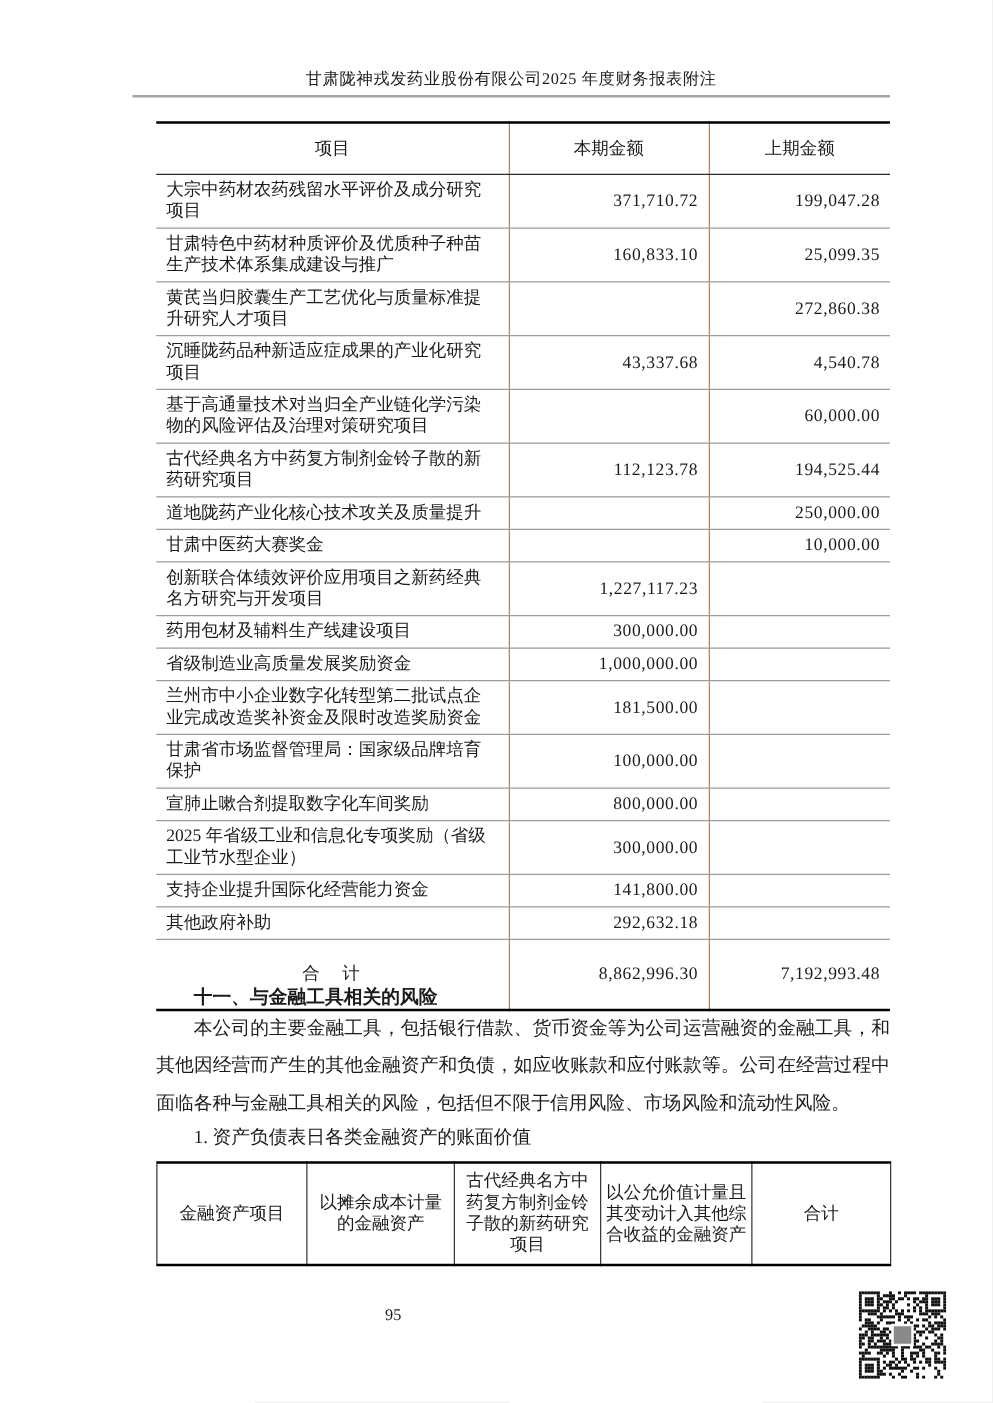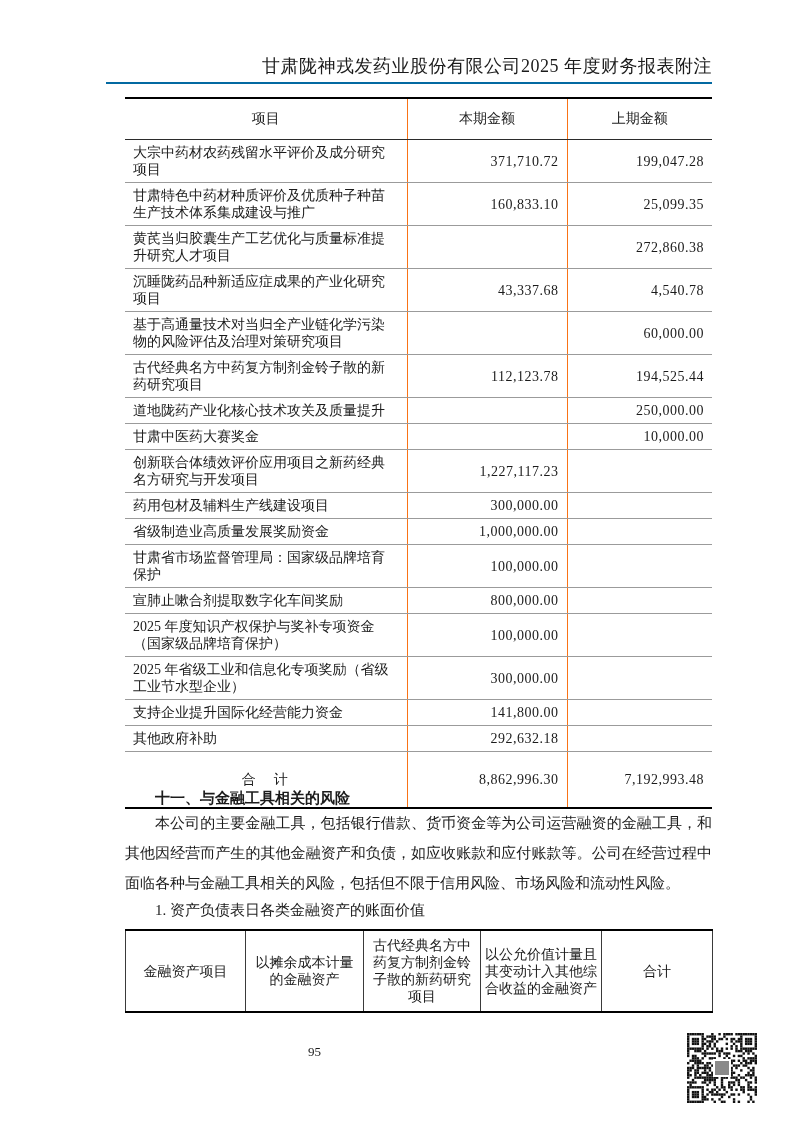--- a/index.html
+++ b/index.html
@@ -8,24 +8,24 @@
     width:794px;height:1122px;
     background:#ffffff;
     font-family:"Liberation Serif","DejaVu Serif",serif;
     color:#1b1b1b;
     overflow:hidden;
     margin:0 auto;
   }
   
   .doc-header{
     position:absolute;top:54px;left:106px;right:82px;
-    display:flex;justify-content:flex-end;align-items:flex-end;
-    font-size:18px;letter-spacing:.5px;
+    display:flex;justify-content:center;align-items:flex-end;
+    font-size:13px;letter-spacing:.5px;
     padding-bottom:4px;
-    border-bottom:2px solid #0369a1;
+    border-bottom:2px solid #a3a3a3;
   }
   
   table{border-collapse:collapse;table-layout:fixed;}
   .t1{
     position:absolute;top:97px;left:125px;width:587px;
     border-top:2.5px solid #000;
     border-bottom:2.5px solid #000;
     font-size:14px;
   }
   .t1 th{
@@ -160,38 +160,38 @@
       <td class="amount">300,000.00</td>
       <td class="amount"></td>
     </tr>
 
     <tr>
       <td class="item">省级制造业高质量发展奖励资金</td>
       <td class="amount">1,000,000.00</td>
       <td class="amount"></td>
     </tr>
 
+    <tr>
+      <td class="item">兰州市中小企业数字化转型第二批试点企业完成改造奖补资金及限时改造奖励资金</td>
+      <td class="amount">181,500.00</td>
+      <td class="amount"></td>
+    </tr>
 
     <tr>
       <td class="item">甘肃省市场监督管理局：国家级品牌培育保护</td>
       <td class="amount">100,000.00</td>
       <td class="amount"></td>
     </tr>
 
     <tr>
       <td class="item">宣肺止嗽合剂提取数字化车间奖励</td>
       <td class="amount">800,000.00</td>
       <td class="amount"></td>
     </tr>
 
-    <tr>
-      <td class="item">2025 年度知识产权保护与奖补专项资金（国家级品牌培育保护）</td>
-      <td class="amount">100,000.00</td>
-      <td class="amount"></td>
-    </tr>
 
     <tr>
       <td class="item">2025 年省级工业和信息化专项奖励（省级工业节水型企业）</td>
       <td class="amount">300,000.00</td>
       <td class="amount"></td>
     </tr>
 
     <tr>
       <td class="item">支持企业提升国际化经营能力资金</td>
       <td class="amount">141,800.00</td>

